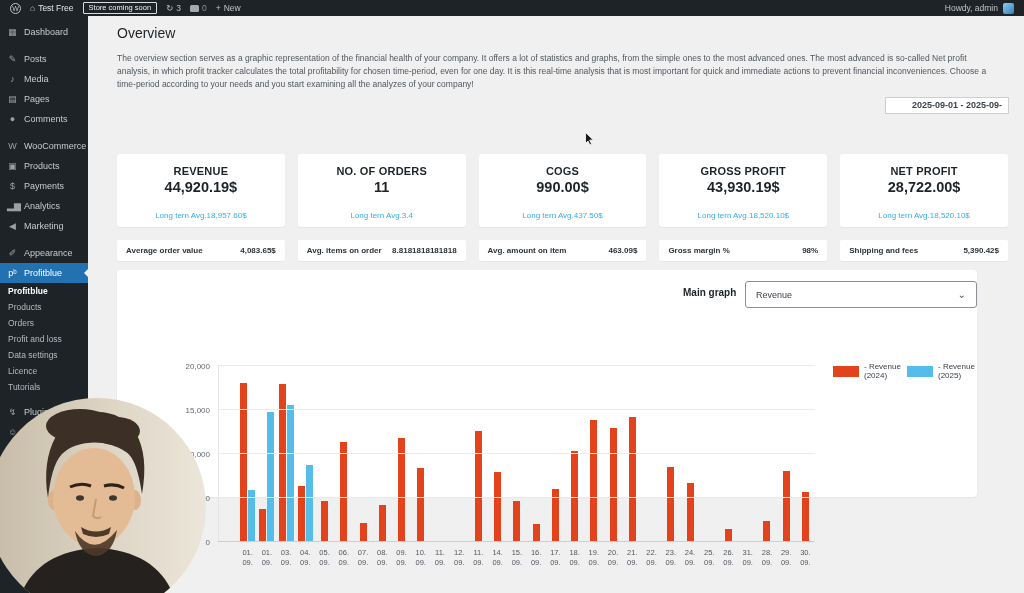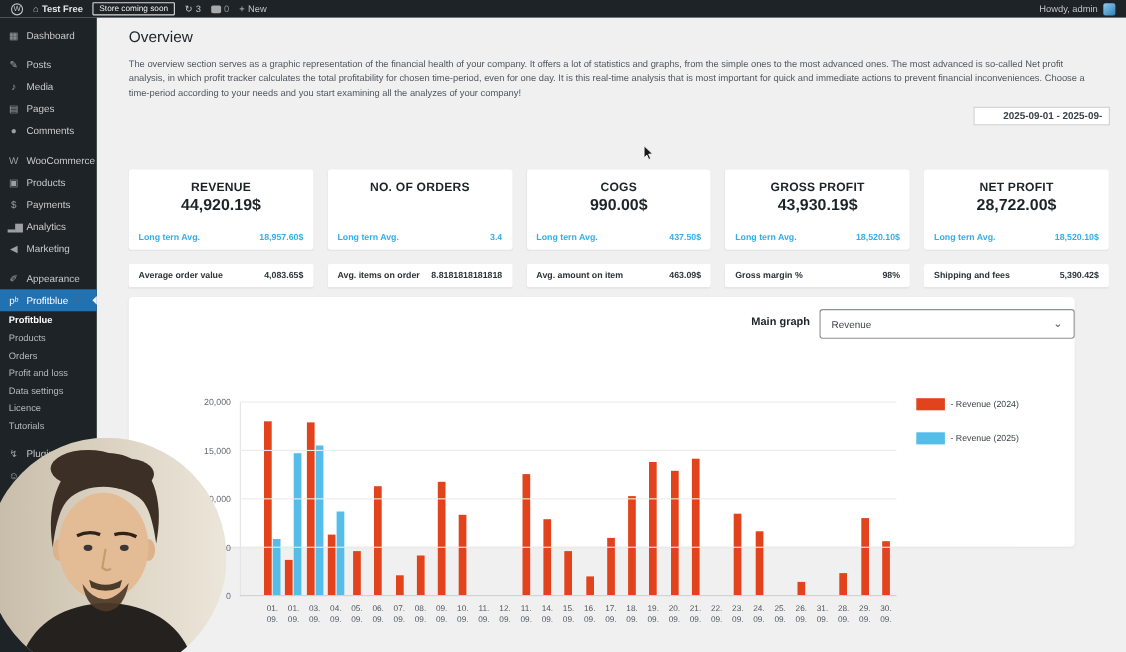--- a/index.html
+++ b/index.html
@@ -4,21 +4,21 @@
 <style>
   *{margin:0;padding:0;box-sizing:border-box}
   html,body{width:1024px;height:593px;overflow:hidden}
   body{position:relative;background:#f0f0f1;font-family:"Liberation Sans",sans-serif}
 
   
   #adminbar{position:absolute;left:0;top:0;width:1024px;height:16px;background:#1d2327;color:#c3c4c7;display:flex;align-items:center;font-size:8.5px;z-index:40;padding:0 10px}
   .ab-left{display:flex;align-items:center;gap:9px;flex:1}
   .ab-item{display:flex;align-items:center;gap:3px;cursor:pointer}
   .wp-logo{width:11px;height:11px;border:1px solid #c3c4c7;border-radius:50%;display:flex;align-items:center;justify-content:center;font-size:7px;color:#c3c4c7}
-  .site-name{color:#e8e8e9;font-weight:700}
+  .site-name{color:#e8e8e9;font-weight:400}
   .ab-badge{border:1px solid #dcdcde;color:#f0f0f1;font-size:7.5px;font-weight:400;line-height:10px;padding:0 5px;border-radius:1px}
   .bubble{width:9px;height:7px;background:#a7aaad;border-radius:1.5px;display:inline-block;position:relative}
   .bubble::after{content:"";position:absolute;left:2px;bottom:-2px;border:2px solid transparent;border-top-color:#a7aaad}
   .dim{color:#8c8f94}
   .ab-right{display:flex;align-items:center;gap:5px}
   .avatar{width:11px;height:11px;border-radius:2px;background:linear-gradient(140deg,#8ecdf0,#2f7fb8)}
 
   
   #sidebar{position:absolute;left:0;top:16px;width:88px;bottom:0;background:#1d2327;z-index:30;padding-top:6px}
   .sb-item{position:relative;display:flex;align-items:center;gap:6px;padding:5px 6px 5px 7px;color:#c9cacc;font-size:9px;cursor:pointer;line-height:10px}
@@ -35,21 +35,21 @@
   #main-bg{position:absolute;left:88px;top:16px;right:0;bottom:0;background:#f0f0f1}
   #page-title{position:absolute;left:117px;top:25px;font-size:14px;font-weight:500;color:#1d2327}
   #page-desc{position:absolute;left:117px;top:52px;width:870px;font-size:8.5px;line-height:13px;color:#50575e}
   #date-range{position:absolute;left:885px;top:97px;width:124px;height:17px;background:#fff;border:1px solid #cdced2;font-size:9px;font-weight:700;color:#3c434a;text-align:right;padding:0 6px;line-height:15px;cursor:text}
 
   
   #cards{position:absolute;left:117px;top:154px;width:891px;display:flex;gap:13px}
   .card{flex:1;height:73px;background:#fff;border-radius:3px;box-shadow:0 1px 1px rgba(0,0,0,.05);position:relative;text-align:center}
   .card-title{font-size:11px;font-weight:700;color:#1d2327;margin-top:11px;letter-spacing:.2px}
   .card-value{font-size:14.5px;font-weight:700;color:#1d2327;margin-top:2px}
-  .card-avg{position:absolute;left:9px;right:9px;bottom:7px;display:flex;justify-content:space-between;font-size:8px;font-weight:700;color:#35aee8}
+  .card-avg{position:absolute;left:9px;right:9px;bottom:7px;display:flex;justify-content:center;font-size:8px;font-weight:400;color:#35aee8}
 
   
   #minis{position:absolute;left:117px;top:240px;width:891px;display:flex;gap:13px}
   .mini{flex:1;height:21px;background:#fff;border-radius:2px;box-shadow:0 1px 1px rgba(0,0,0,.04);display:flex;align-items:center;justify-content:space-between;padding:0 9px;font-size:8px;font-weight:700;color:#2c3338}
 
   
   #panel{position:absolute;left:117px;top:270px;width:860px;height:227px;background:#fff;border-radius:4px;box-shadow:0 1px 2px rgba(0,0,0,.05)}
   #mg-label{position:absolute;left:566px;top:17px;font-size:10px;font-weight:700;color:#1d2327}
   #mg-select{position:absolute;left:628px;top:11px;width:232px;height:27px;border:1px solid #8c8f94;border-radius:3px;background:#fff;display:flex;align-items:center;justify-content:space-between;padding:0 10px;font-size:9px;color:#3c434a;cursor:pointer}
   .chev{color:#50575e;font-size:10px;line-height:6px}
@@ -57,21 +57,21 @@
   #plot{position:absolute;left:101px;top:96px;width:597px;height:176px}
   .gridline{position:absolute;left:0;right:0;height:1px;background:#ebebeb}
   .gridline.zero{background:#cfcfcf}
   .yaxis{position:absolute;left:0;top:0;bottom:0;width:1px;background:#e4e4e4}
   .ylabel{position:absolute;left:-63px;width:55px;text-align:right;font-size:8px;color:#646970;transform:translateY(-50%)}
   #bars{position:absolute;left:20px;right:0;top:0;bottom:1px;display:flex;align-items:flex-end}
   .bgroup{flex:1;display:flex;justify-content:center;align-items:flex-end;gap:1px;height:100%}
   .bar{width:7px}
   #xlabels{position:absolute;left:121px;top:278px;width:577px;display:flex}
   .xl{flex:1;text-align:center;font-size:7.5px;line-height:9.5px;color:#50575e}
-  #legend{position:absolute;left:716px;top:92px;display:flex;flex-direction:column;gap:20px}
+  #legend{position:absolute;left:716px;top:92px;display:flex;gap:4px}
   .leg-row{display:flex;align-items:center;gap:5px;font-size:8px;color:#3c434a;cursor:pointer}
   .leg-swatch{width:26px;height:11px;flex:none}
 
   
   #webcam{position:absolute;left:-12px;top:398px;width:218px;height:218px;border-radius:50%;overflow:hidden;z-index:50}
 
   
   #cursor{position:absolute;left:585px;top:132px;z-index:60}
 </style>
 </head>
@@ -194,20 +194,21 @@
     <div class="card">
       <div class="card-title">REVENUE</div>
       <div class="card-value">44,920.19$</div>
       <div class="card-avg">
         <span>Long tern Avg.</span>
         <span>18,957.60$</span>
       </div>
     </div>
     <div class="card">
       <div class="card-title">NO. OF ORDERS</div>
+      <div class="card-value">11</div>
       <div class="card-avg">
         <span>Long tern Avg.</span>
         <span>3.4</span>
       </div>
     </div>
     <div class="card">
       <div class="card-title">COGS</div>
       <div class="card-value">990.00$</div>
       <div class="card-avg">
         <span>Long tern Avg.</span>

